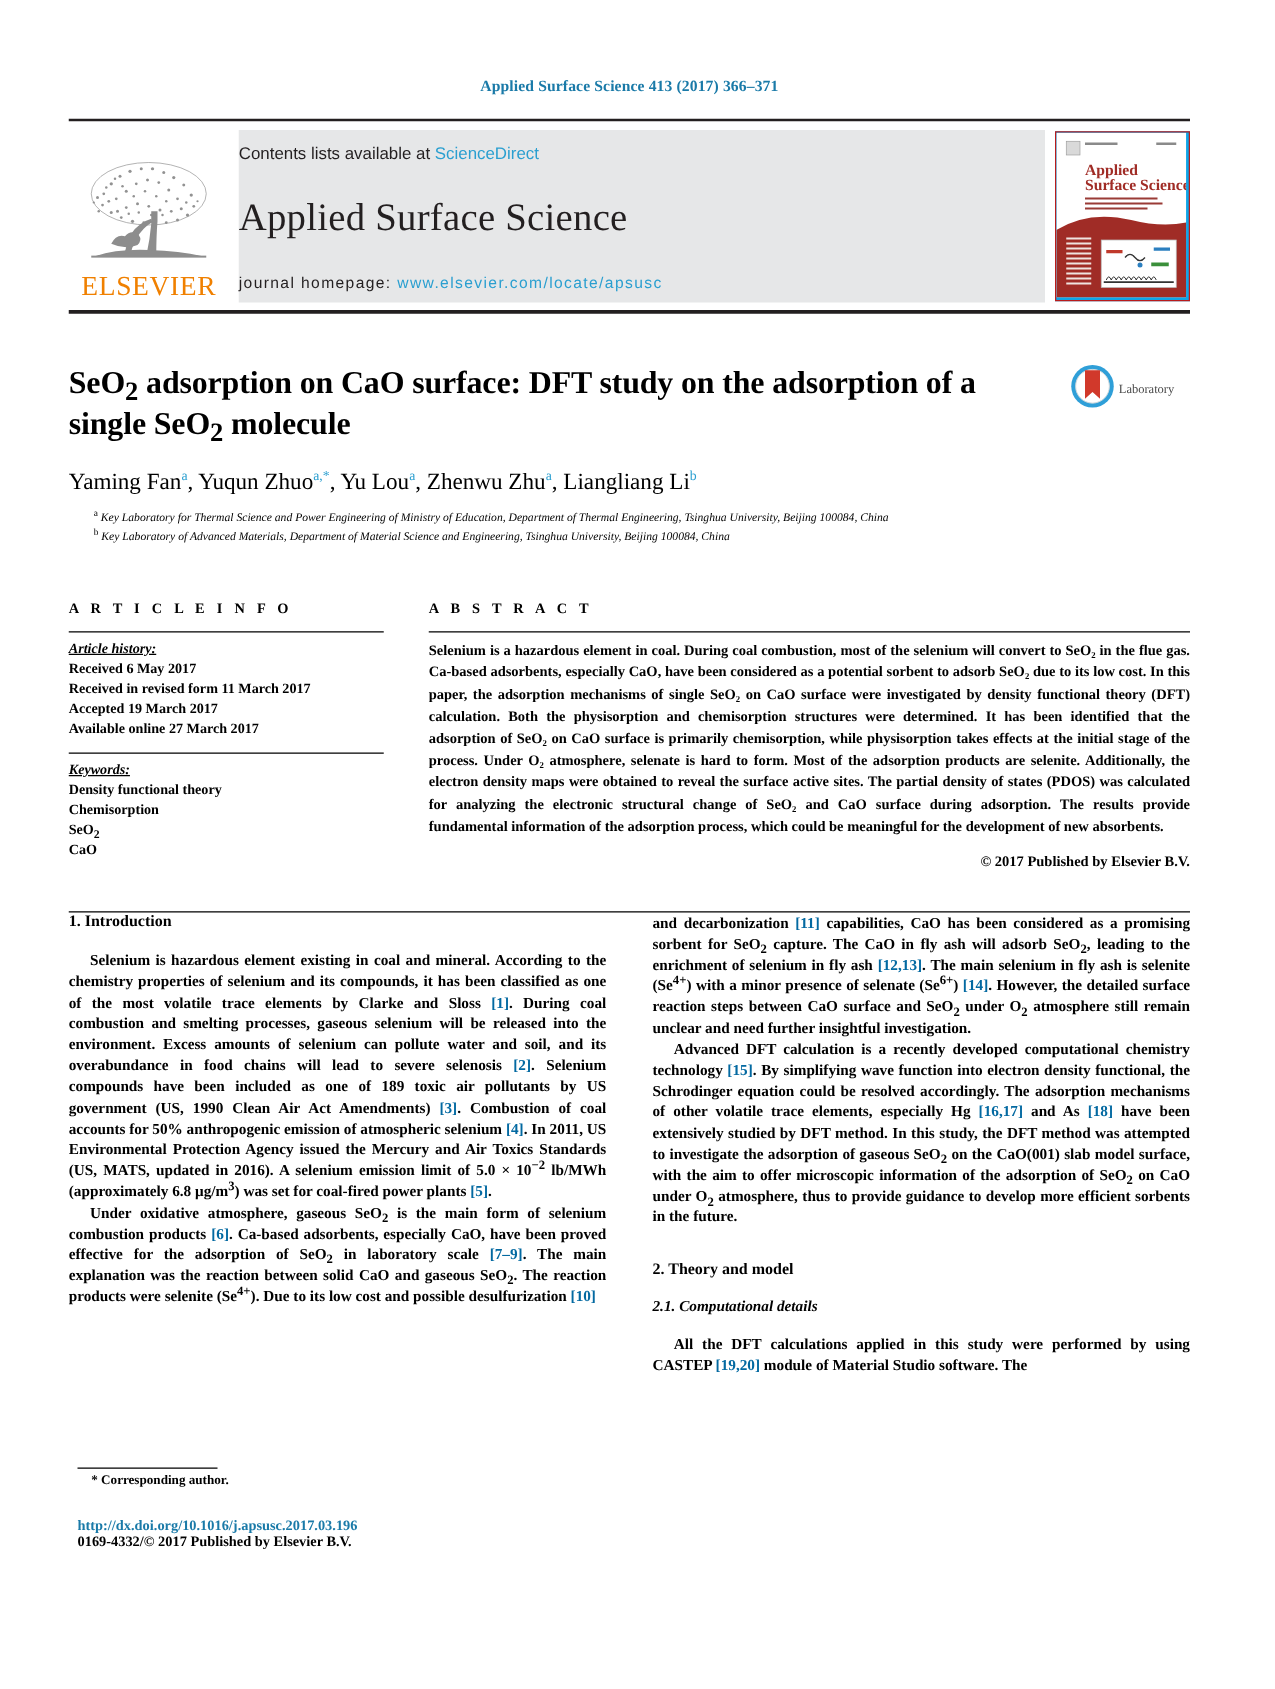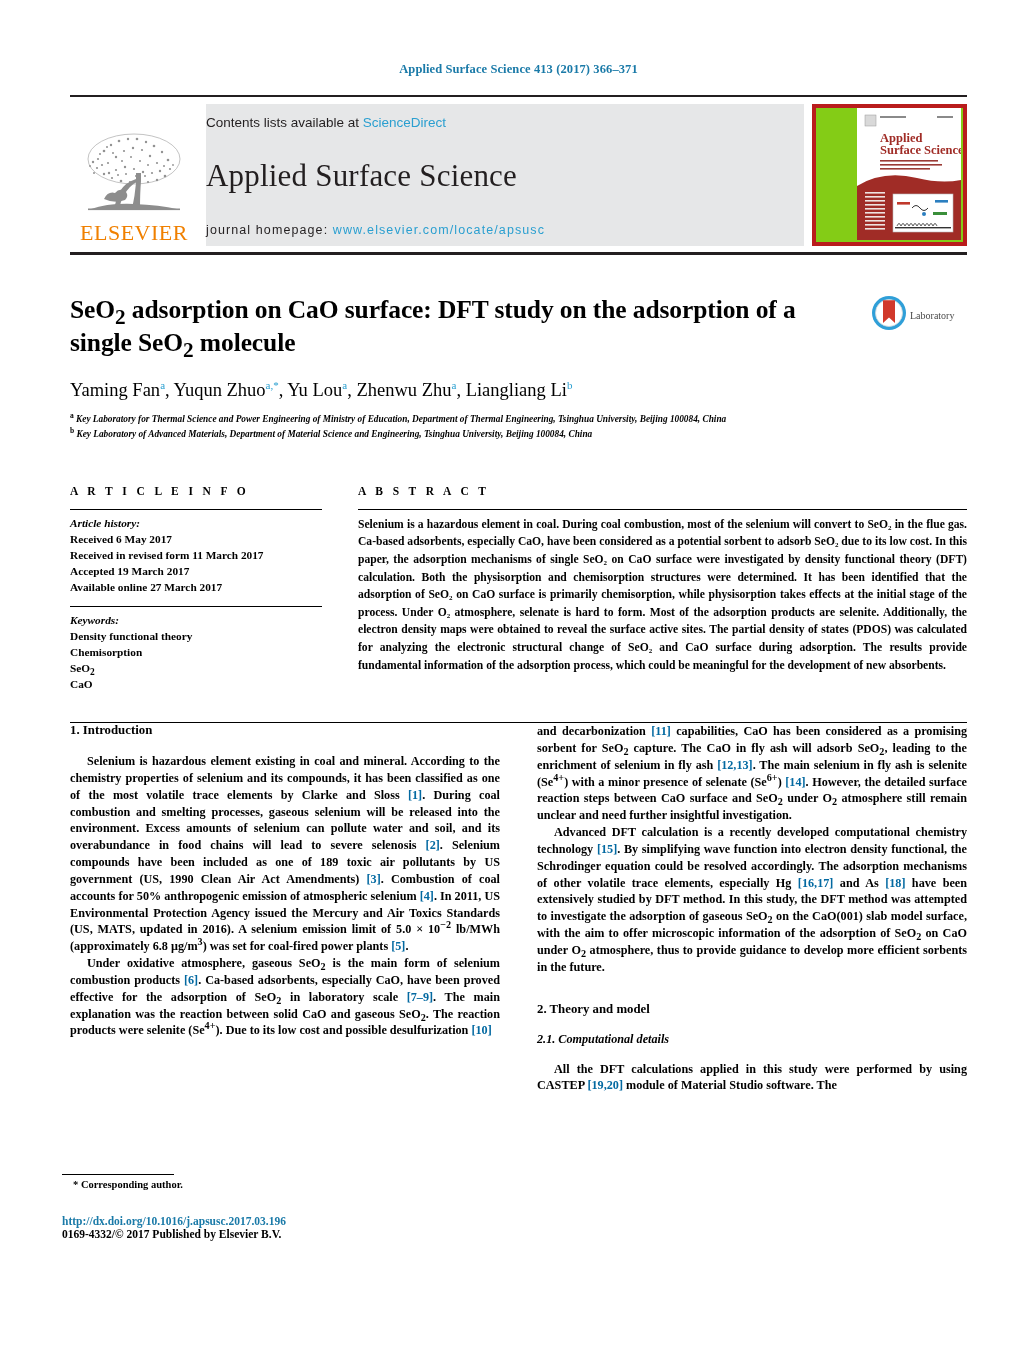--- a/index.html
+++ b/index.html
@@ -18,21 +18,21 @@
   }
   .page {
     position: absolute;
     left: 0; top: 0;
     width: 1020px;
     height: 1351px;
     background: #fff;
   }
   .content {
     position: absolute;
-    left: 70px;
+    left: 55px;
     top: 0;
     width: 897px;
   }
 
   
   .runhead {
     text-align: center;
     color: #1a7aa8;
     font-weight: bold;
     font-size: 12.5px;
@@ -94,27 +94,26 @@
   .banner-bottom {
     font-family: "Liberation Sans", sans-serif;
     font-size: 12.5px;
     color: #231f20;
     letter-spacing: 1.1px;
   }
   .banner-bottom a { color: #2a9fd0; text-decoration: none; }
   .cover {
     flex: 0 0 106px;
     width: 106px;
-    border: 4px solid #b91c1c;
-    background: #84cc16;
+    border: 1px solid #b91c1c;
+    background: #0ea5e9;
     position: relative;
     overflow: hidden;
     align-self: center;
     height: 134px;
-    padding-left: 41px;
   }
 
   
   .titleblock {
     margin-top: 38px;
     position: relative;
     min-height: 66px;
   }
   .article-title {
     font-size: 25.5px;
@@ -142,22 +141,23 @@
   .authors {
     margin-top: 20px;
     font-size: 18.5px;
     line-height: 1.25;
   }
   .authors sup { font-size: 11px; color: #2a9fd0; font-weight: normal; vertical-align: super;}
   .affil {
     margin-top: 11px;
     font-size: 9.3px;
     font-style: italic;
-    font-weight: bold;
+    font-weight: normal;
     line-height: 1.42;
+    margin-left: 20px;
   }
   .affil sup { font-size: 7.5px; font-style: normal; }
   .affil p { margin: 0 0 1px 0; }
 
   
   .info-abs {
     margin-top: 44px;
     display: flex;
     gap: 0;
   }
@@ -167,21 +167,21 @@
 
   .sec-head {
     font-size: 11.5px;
     font-weight: bold;
     letter-spacing: 3.4px;
     font-family: "Liberation Serif", serif;
     margin-bottom: 12px;
   }
   .rule { border-top: 1.2px solid #000; }
   .info-body { font-size: 11.3px; line-height: 1.42; font-weight: bold; padding-top: 5px; }
-  .info-body .ital { font-style: italic; }
+  .info-body .ital { font-style: italic; text-decoration: underline; }
   .info-body p { margin: 0; }
   .kw-block { padding-top: 5px; }
   .info-rule2 { margin-top: 11px; }
 
   .abs-body {
     font-size: 11.6px;
     line-height: 1.52;
     text-align: justify;
     font-weight: bold;
     padding-top: 6px;
@@ -416,20 +416,21 @@
         </div>
       </div>
 
       <div class="col-gap"></div>
 
       <div class="col-abs">
         <div class="sec-head">A B S T R A C T</div>
         <div class="rule"></div>
         <div class="abs-body">
           <p>Selenium is a hazardous element in coal. During coal combustion, most of the selenium will convert to SeO₂ in the flue gas. Ca-based adsorbents, especially CaO, have been considered as a potential sorbent to adsorb SeO₂ due to its low cost. In this paper, the adsorption mechanisms of single SeO₂ on CaO surface were investigated by density functional theory (DFT) calculation. Both the physisorption and chemisorption structures were determined. It has been identified that the adsorption of SeO₂ on CaO surface is primarily chemisorption, while physisorption takes effects at the initial stage of the process. Under O₂ atmosphere, selenate is hard to form. Most of the adsorption products are selenite. Additionally, the electron density maps were obtained to reveal the surface active sites. The partial density of states (PDOS) was calculated for analyzing the electronic structural change of SeO₂ and CaO surface during adsorption. The results provide fundamental information of the adsorption process, which could be meaningful for the development of new absorbents.</p>
+          <p class="abs-copy">© 2017 Published by Elsevier B.V.</p>
         </div>
       </div>
     </div>
 
     <div class="body-wrap">
       <div class="bcol">
         <h2 class="bh">1. Introduction</h2>
         <p>Selenium is hazardous element existing in coal and mineral. According to the chemistry properties of selenium and its compounds, it has been classified as one of the most volatile trace elements by Clarke and Sloss <span class="ref">[1]</span>. During coal combustion and smelting processes, gaseous selenium will be released into the environment. Excess amounts of selenium can pollute water and soil, and its overabundance in food chains will lead to severe selenosis <span class="ref">[2]</span>. Selenium compounds have been included as one of 189 toxic air pollutants by US government (US, 1990 Clean Air Act Amendments) <span class="ref">[3]</span>. Combustion of coal accounts for 50% anthropogenic emission of atmospheric selenium <span class="ref">[4]</span>. In 2011, US Environmental Protection Agency issued the Mercury and Air Toxics Standards (US, MATS, updated in 2016). A selenium emission limit of 5.0 × 10<sup>−2</sup> lb/MWh (approximately 6.8 μg/m<sup>3</sup>) was set for coal-fired power plants <span class="ref">[5]</span>.</p>
         <p>Under oxidative atmosphere, gaseous SeO<sub>2</sub> is the main form of selenium combustion products <span class="ref">[6]</span>. Ca-based adsorbents, especially CaO, have been proved effective for the adsorption of SeO<sub>2</sub> in laboratory scale <span class="ref">[7–9]</span>. The main explanation was the reaction between solid CaO and gaseous SeO<sub>2</sub>. The reaction products were selenite (Se<sup>4+</sup>). Due to its low cost and possible desulfurization <span class="ref">[10]</span></p>
       </div>

